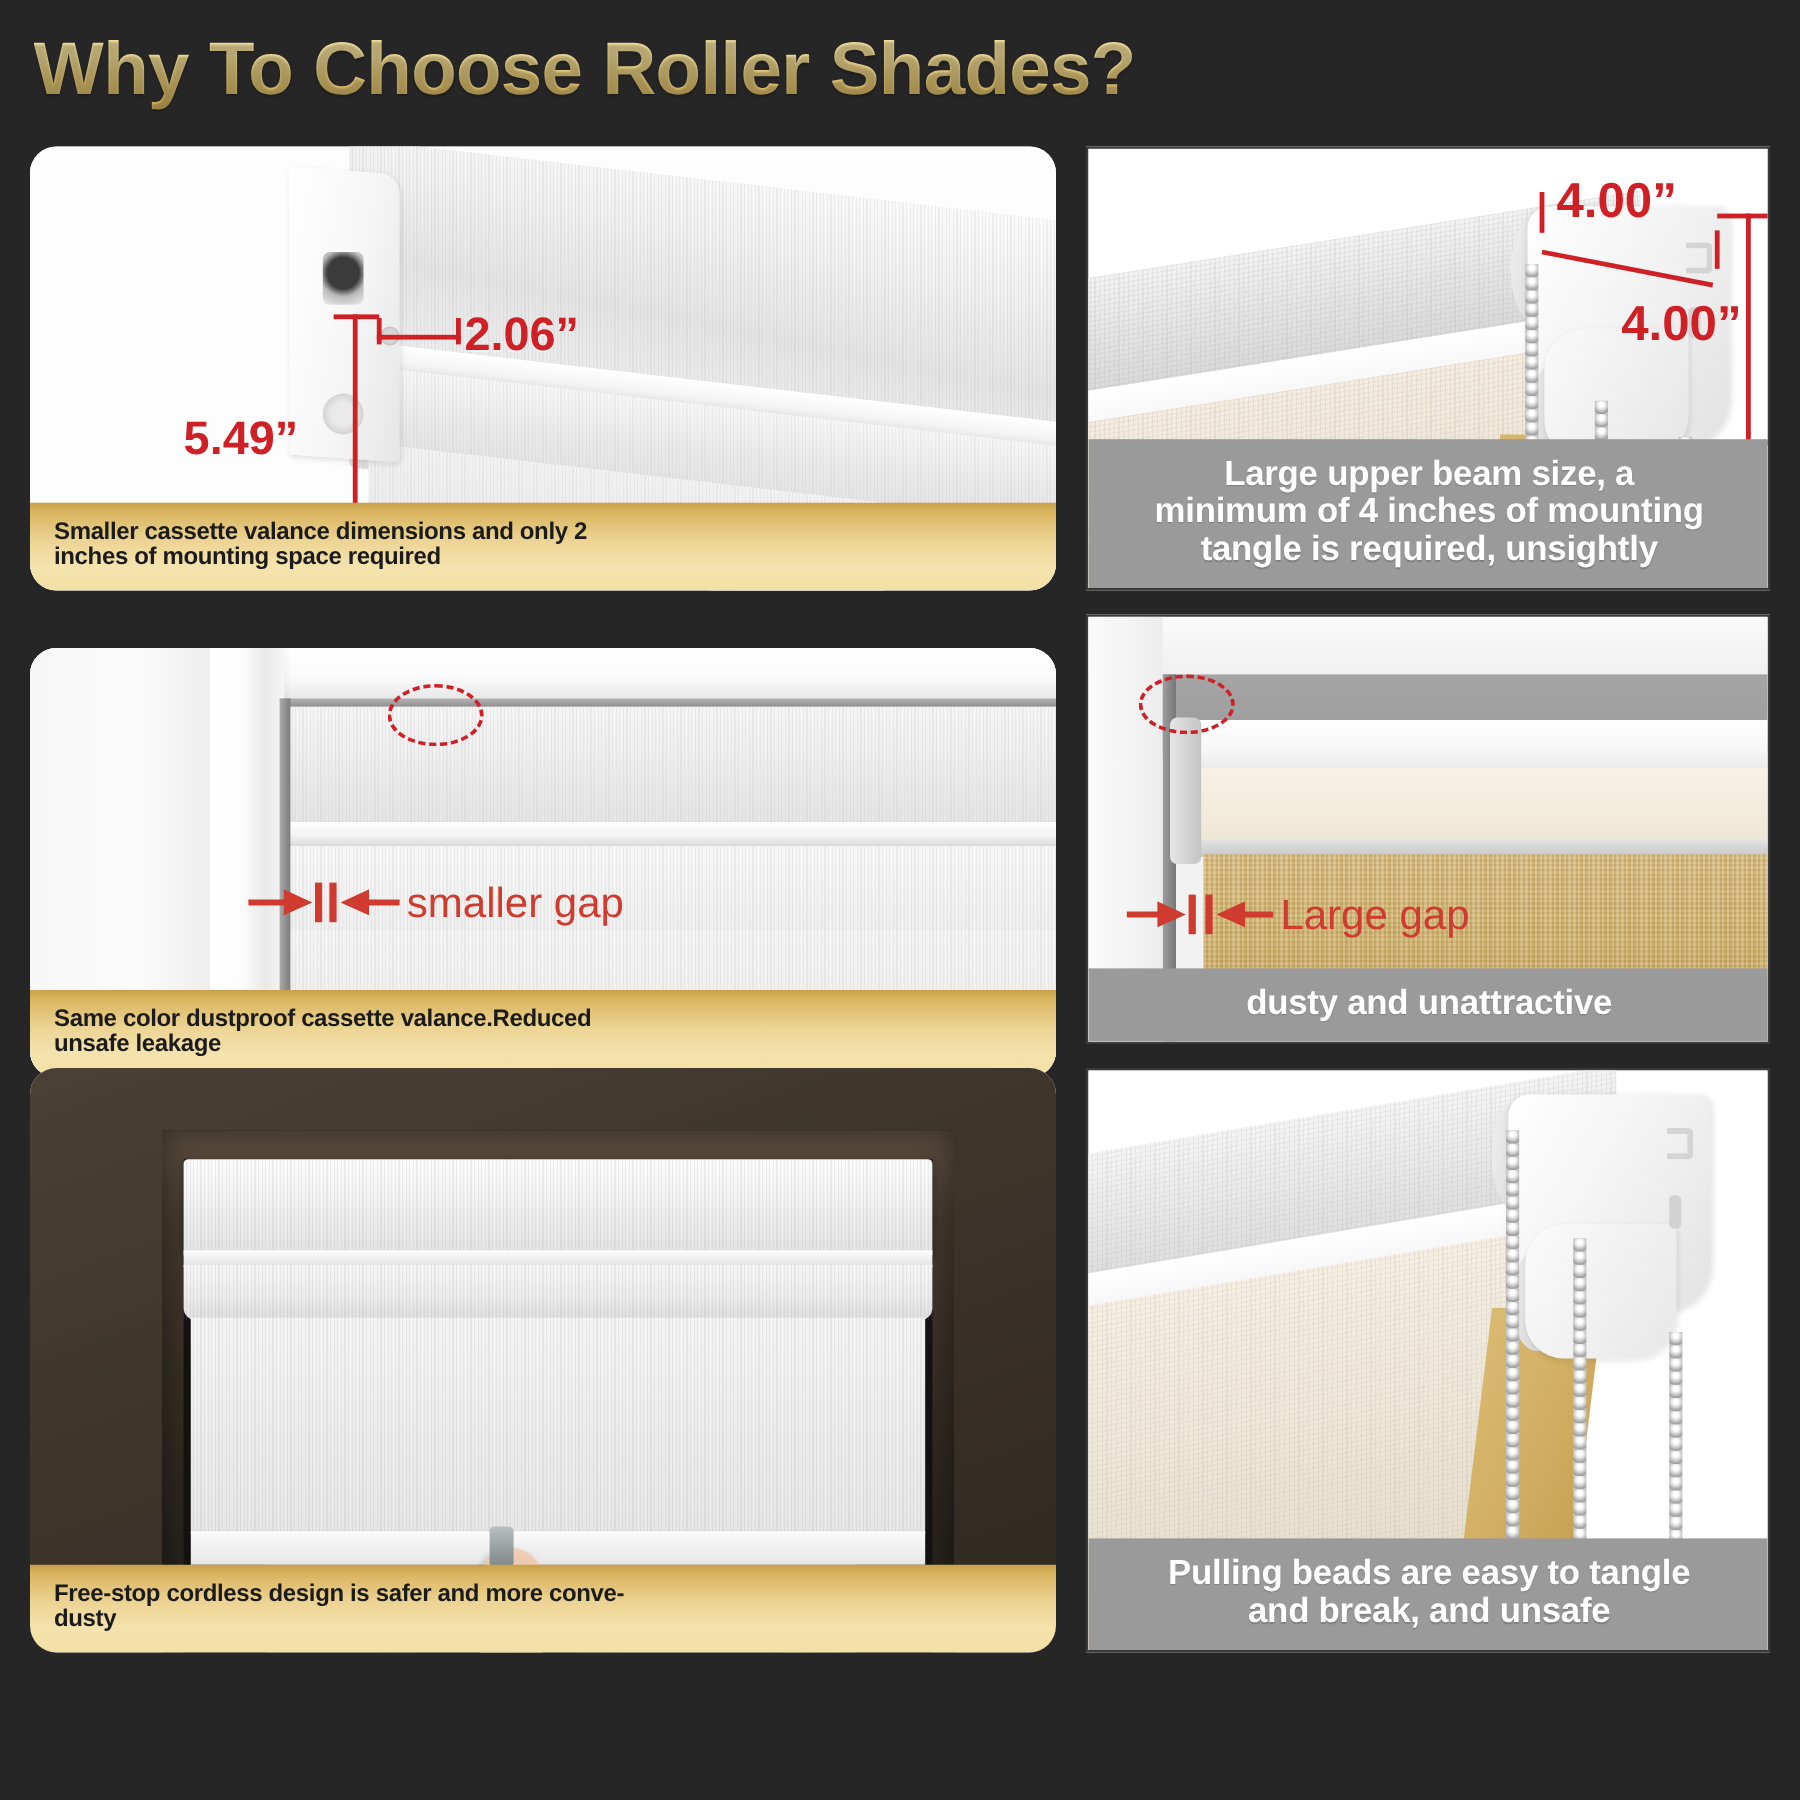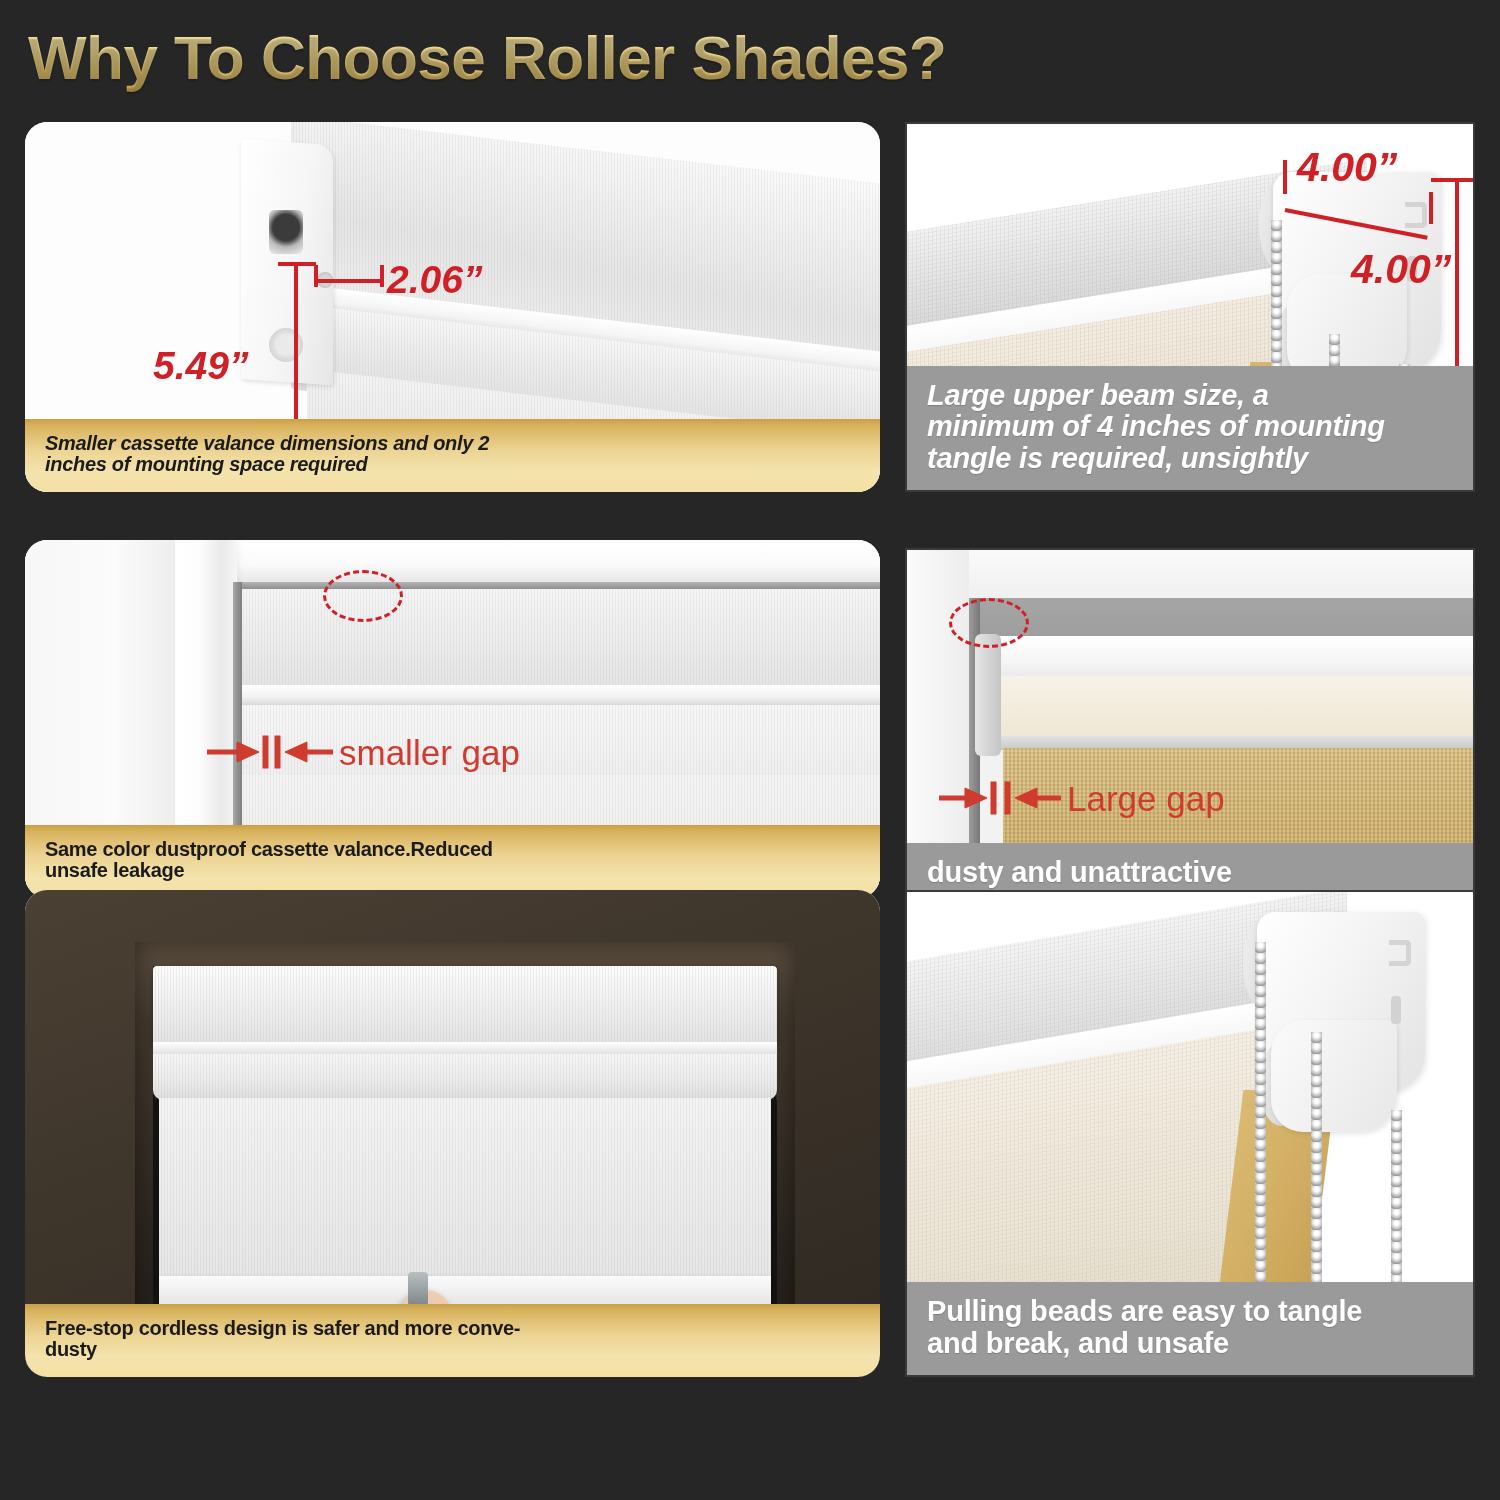--- a/index.html
+++ b/index.html
@@ -46,26 +46,26 @@
     background: #ffffff;
   }
   .panel.right {
     left: 905px;
     width: 570px;
     border-radius: 0;
     background: #ffffff;
     border: 2px solid #3a3a3a;
   }
 
-  .row1 { top: 122px; height: 370px; font-style: italic; }
+  .row1 { top: 122px; height: 370px; }
   .row2 { top: 540px; height: 358px; }
   .row3 { top: 890px; height: 487px; }
 
   .row1.right { top: 122px; height: 370px; }
-  .row2.right { top: 512px; height: 358px; margin-top: 36px; }
+  .row2.right { top: 512px; height: 358px; }
   .row3.right { top: 890px; height: 487px; }
 
   .stage { position: absolute; inset: 0; overflow: hidden; }
 
   
   .cap {
     position: absolute;
     left: 0; right: 0; bottom: 0;
     padding: 14px 18px 16px 20px;
     font-weight: bold;
@@ -78,20 +78,21 @@
     font-size: 20px;
     letter-spacing: -0.3px;
     border-radius: 0 0 22px 22px;
   }
   .cap.gray {
     background: #9a9a9a;
     color: #ffffff;
     font-size: 29px;
     letter-spacing: -0.2px;
     text-shadow: 0 1px 1px rgba(0,0,0,0.18);
+    text-align: center;
   }
   .cap .ln { display: block; }
 
   
   .dimline { position: absolute; background: #cf2026; }
   .dimtext {
     position: absolute;
     color: #cf2026;
     font-weight: bold;
     white-space: nowrap;

